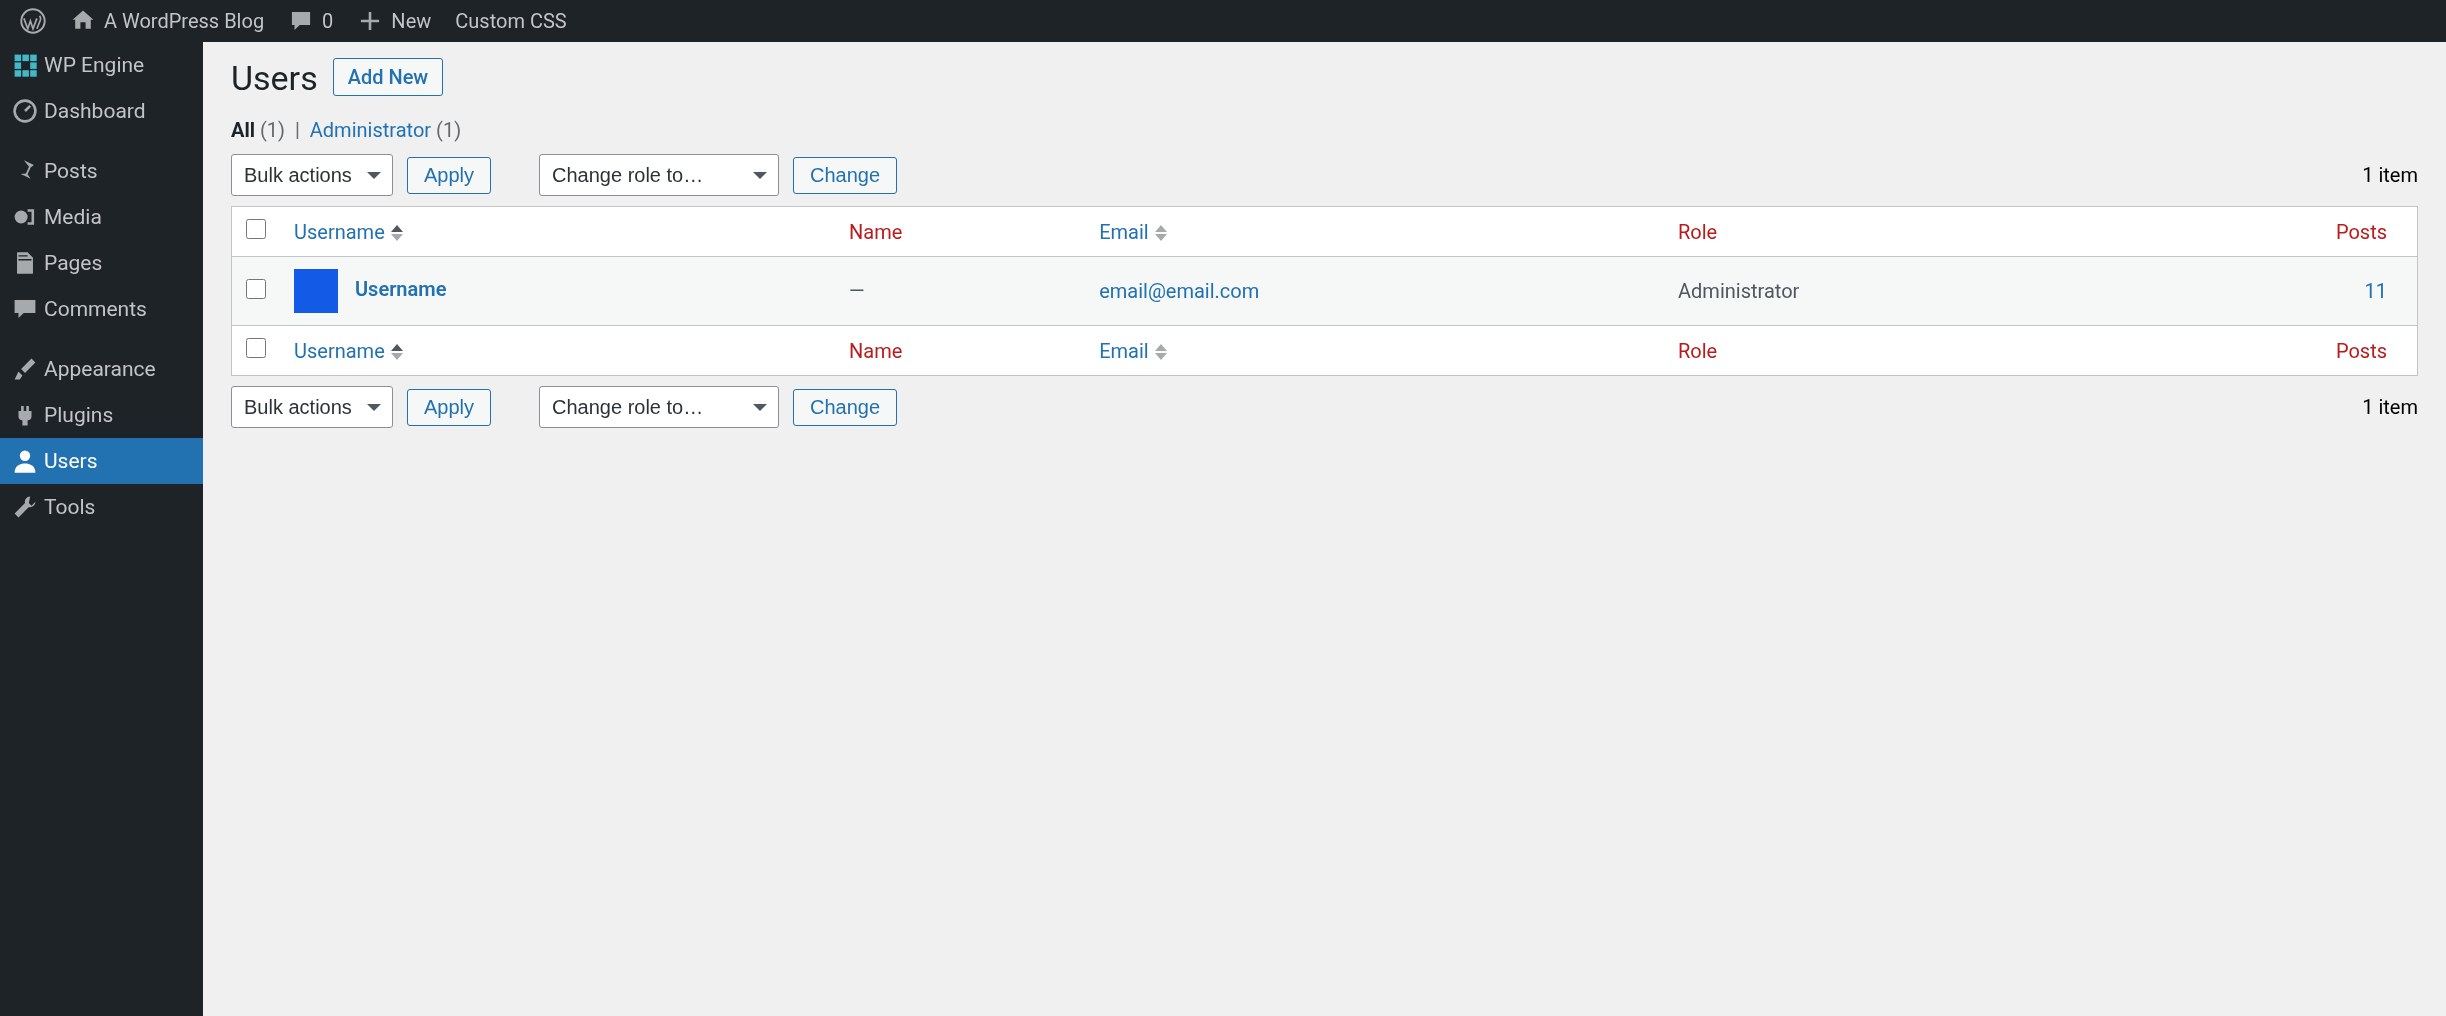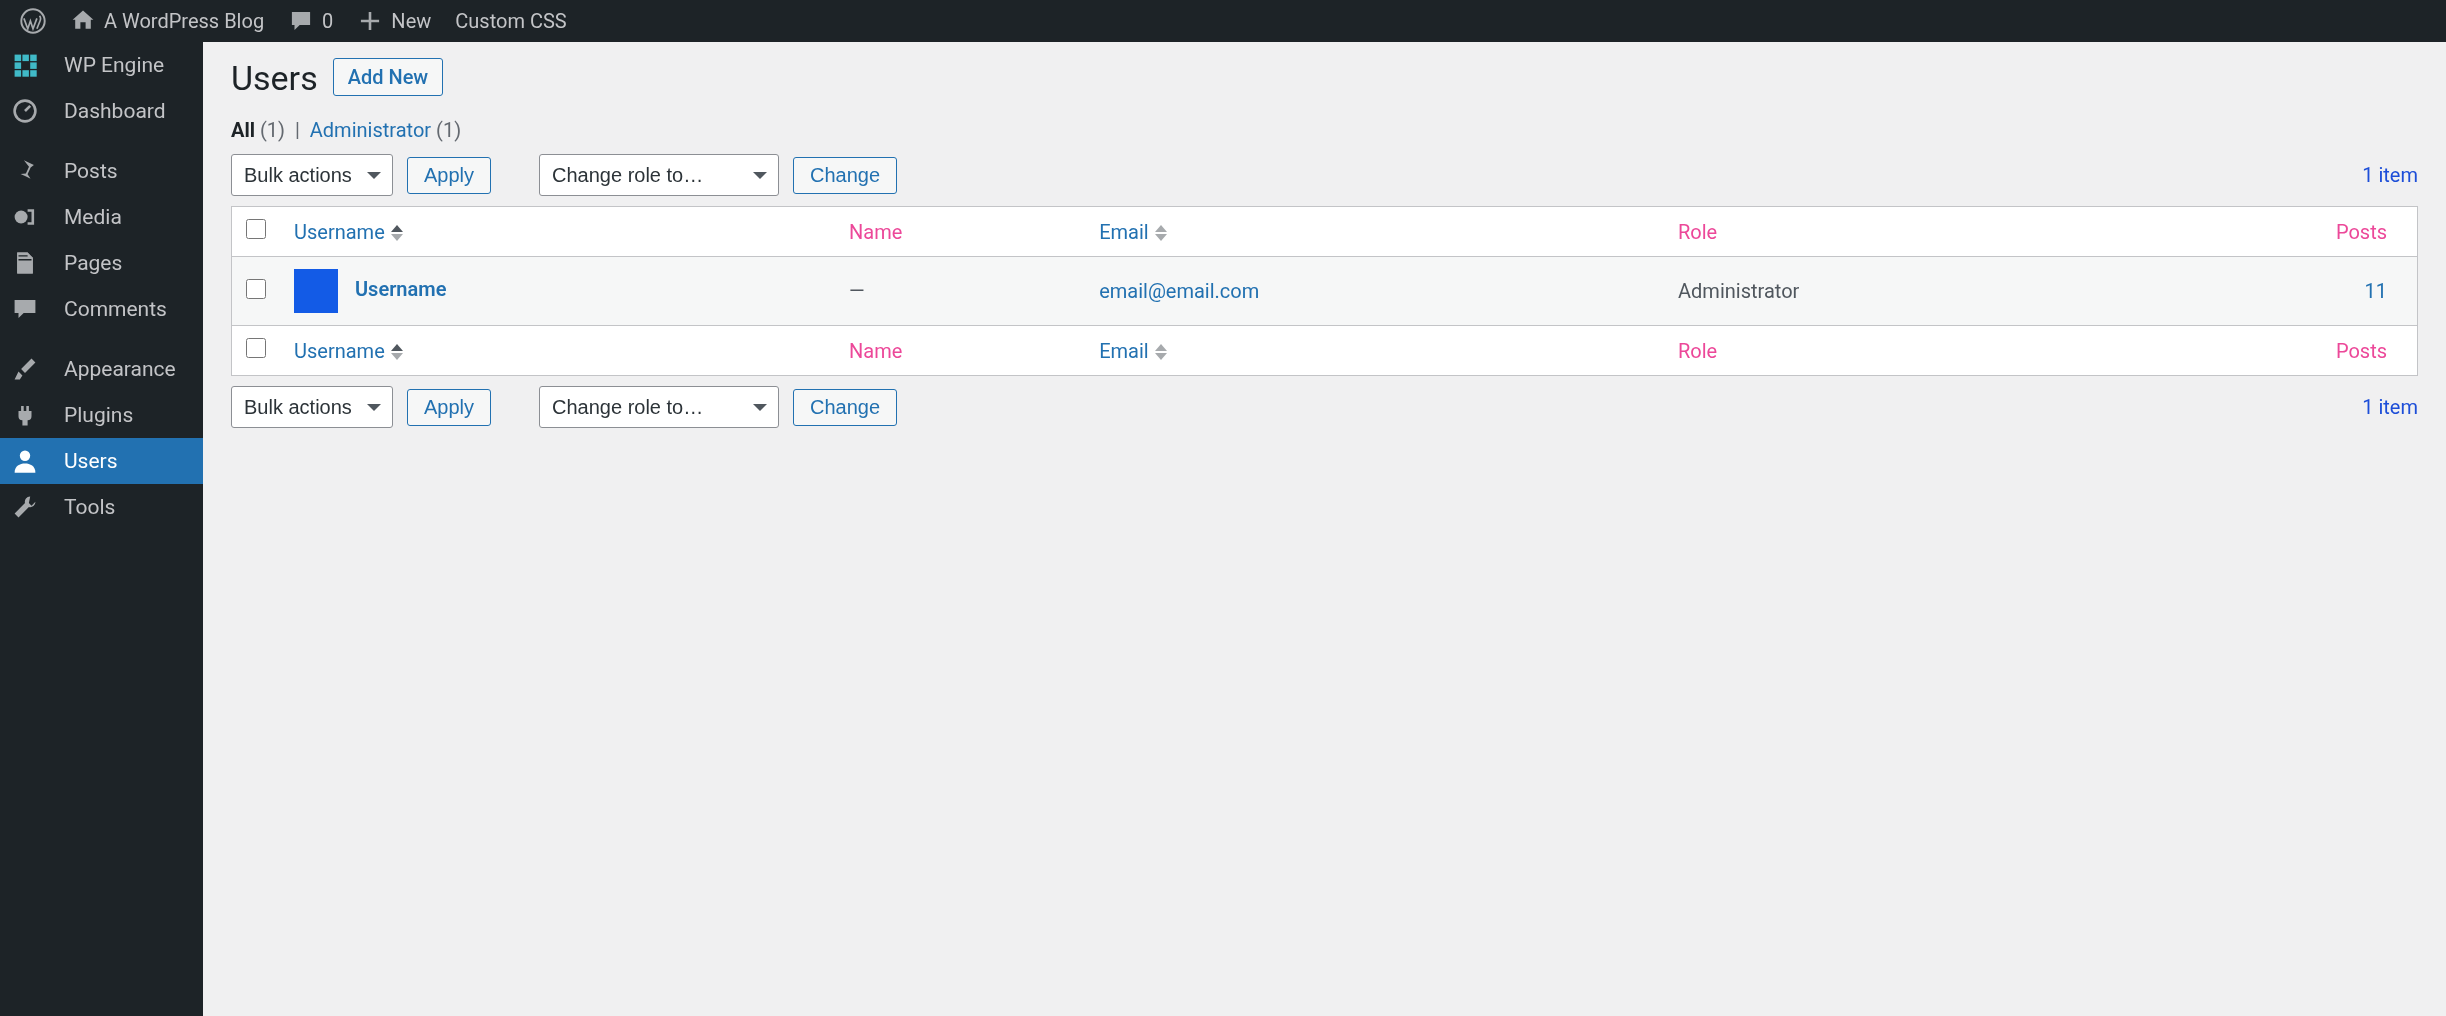--- a/index.html
+++ b/index.html
@@ -5,21 +5,21 @@
 * { box-sizing: border-box; margin: 0; padding: 0; }
 body { font-family: -apple-system, BlinkMacSystemFont, "Segoe UI", Roboto, sans-serif; background: #f0f0f1; color: #3c434a; font-size: 20px; overflow-x: hidden; }
 
 #adminbar { height: 42px; background: #1d2327; color: #c3c4c7; display: flex; align-items: center; padding: 0 8px; }
 #adminbar .ab-item { display: flex; align-items: center; padding: 0 12px; height: 42px; color: #c3c4c7; text-decoration: none; font-size: 20px; gap: 8px; }
 .dashicon { display: inline-block; width: 26px; height: 26px; }
 
 .wrap-all { display: flex; min-height: calc(100vh - 42px); }
 
 #adminmenu { width: 203px; background: #1d2327; color: #c3c4c7; padding-top: 0; }
-#adminmenu .menu-item { display: flex; align-items: center; gap: 26px; padding: 10px 12px; color: #c3c4c7; font-size: 21px; cursor: pointer; }
+#adminmenu .menu-item { display: flex; align-items: center; gap: 6px; padding: 10px 12px; color: #c3c4c7; font-size: 21px; cursor: pointer; }
 #adminmenu .menu-item .micon { width: 26px; height: 26px; display: flex; align-items: center; justify-content: center; flex-shrink: 0; }
 #adminmenu .menu-item.current { background: #2271b1; color: #fff; position: relative; }
 #adminmenu .menu-item.current::after { content: ""; position: absolute; right: -10px; top: 50%; margin-top: -10px; border: 10px solid transparent; border-right-color: #f0f0f1; }
 #adminmenu .submenu { background: #2c3338; padding: 6px 0; }
 #adminmenu .submenu .sub-item { padding: 8px 16px; font-size: 19px; color: #c3c4c7; cursor: pointer; }
 #adminmenu .submenu .sub-item.current { color: #fff; font-weight: 600; }
 #adminmenu .separator { height: 14px; }
 
 #wpbody { flex: 1; padding: 16px 28px; position: relative; }
 
@@ -35,27 +35,27 @@
 .subsubsub .current { font-weight: 700; color: #1d2327; }
 
 .search-box { position: absolute; right: 28px; top: 88px; display: flex; gap: 12px; }
 .search-box input[type=search] { width: 300px; height: 42px; border: 1px solid #1d2327; border-radius: 3px; padding: 0 10px; font-size: 18px; }
 .button { border: 1px solid #2271b1; color: #2271b1; background: #f6f7f7; padding: 6px 16px; font-size: 20px; border-radius: 3px; cursor: pointer; }
 
 .tablenav { display: flex; align-items: center; gap: 14px; margin: 10px 0; }
 .tablenav select { height: 42px; border: 1px solid #8c8f94; border-radius: 3px; padding: 0 40px 0 12px; font-size: 20px; background: #fff; appearance: none; color: #2c3338; }
 .select-wrap { position: relative; display: inline-block; }
 .select-wrap::after { content: ""; position: absolute; right: 12px; top: 50%; margin-top: -3px; border: 7px solid transparent; border-top-color: #50575e; pointer-events: none; }
-.tablenav .displaying-num { margin-left: auto; font-size: 20px; color: #1d4ed8; }
+.tablenav .displaying-num { margin-left: auto; font-size: 20px; color: #000000; }
 
 table.wp-list-table { width: 100%; border: 1px solid #c3c4c7; border-collapse: collapse; background: #fff; }
 .wp-list-table th, .wp-list-table td { text-align: left; padding: 12px 14px; font-size: 20px; }
 .wp-list-table thead th, .wp-list-table tfoot th { font-weight: 400; color: #2271b1; border-bottom: 1px solid #c3c4c7; }
 .wp-list-table tfoot th { border-top: 1px solid #c3c4c7; border-bottom: none; }
-.wp-list-table th.col-static { color: #ec4899; }
+.wp-list-table th.col-static { color: #b91c1c; }
 .wp-list-table td { color: #50575e; }
 .wp-list-table td a { color: #2271b1; text-decoration: none; }
 .check-column { width: 40px; }
 .check-column input { width: 20px; height: 20px; }
 .avatar { width: 44px; height: 44px; background: #135be6; display: inline-block; vertical-align: middle; margin-right: 12px; }
 .username-cell strong a { font-weight: 600; }
 .sorting { display: inline-flex; flex-direction: column; vertical-align: middle; margin-left: 6px; gap: 2px; }
 .sorting .asc { width: 0; height: 0; border-left: 6px solid transparent; border-right: 6px solid transparent; border-bottom: 7px solid #50575e; }
 .sorting .desc { width: 0; height: 0; border-left: 6px solid transparent; border-right: 6px solid transparent; border-top: 7px solid #a7aaad; }
 .sorting.both .asc { border-bottom-color: #a7aaad; }

